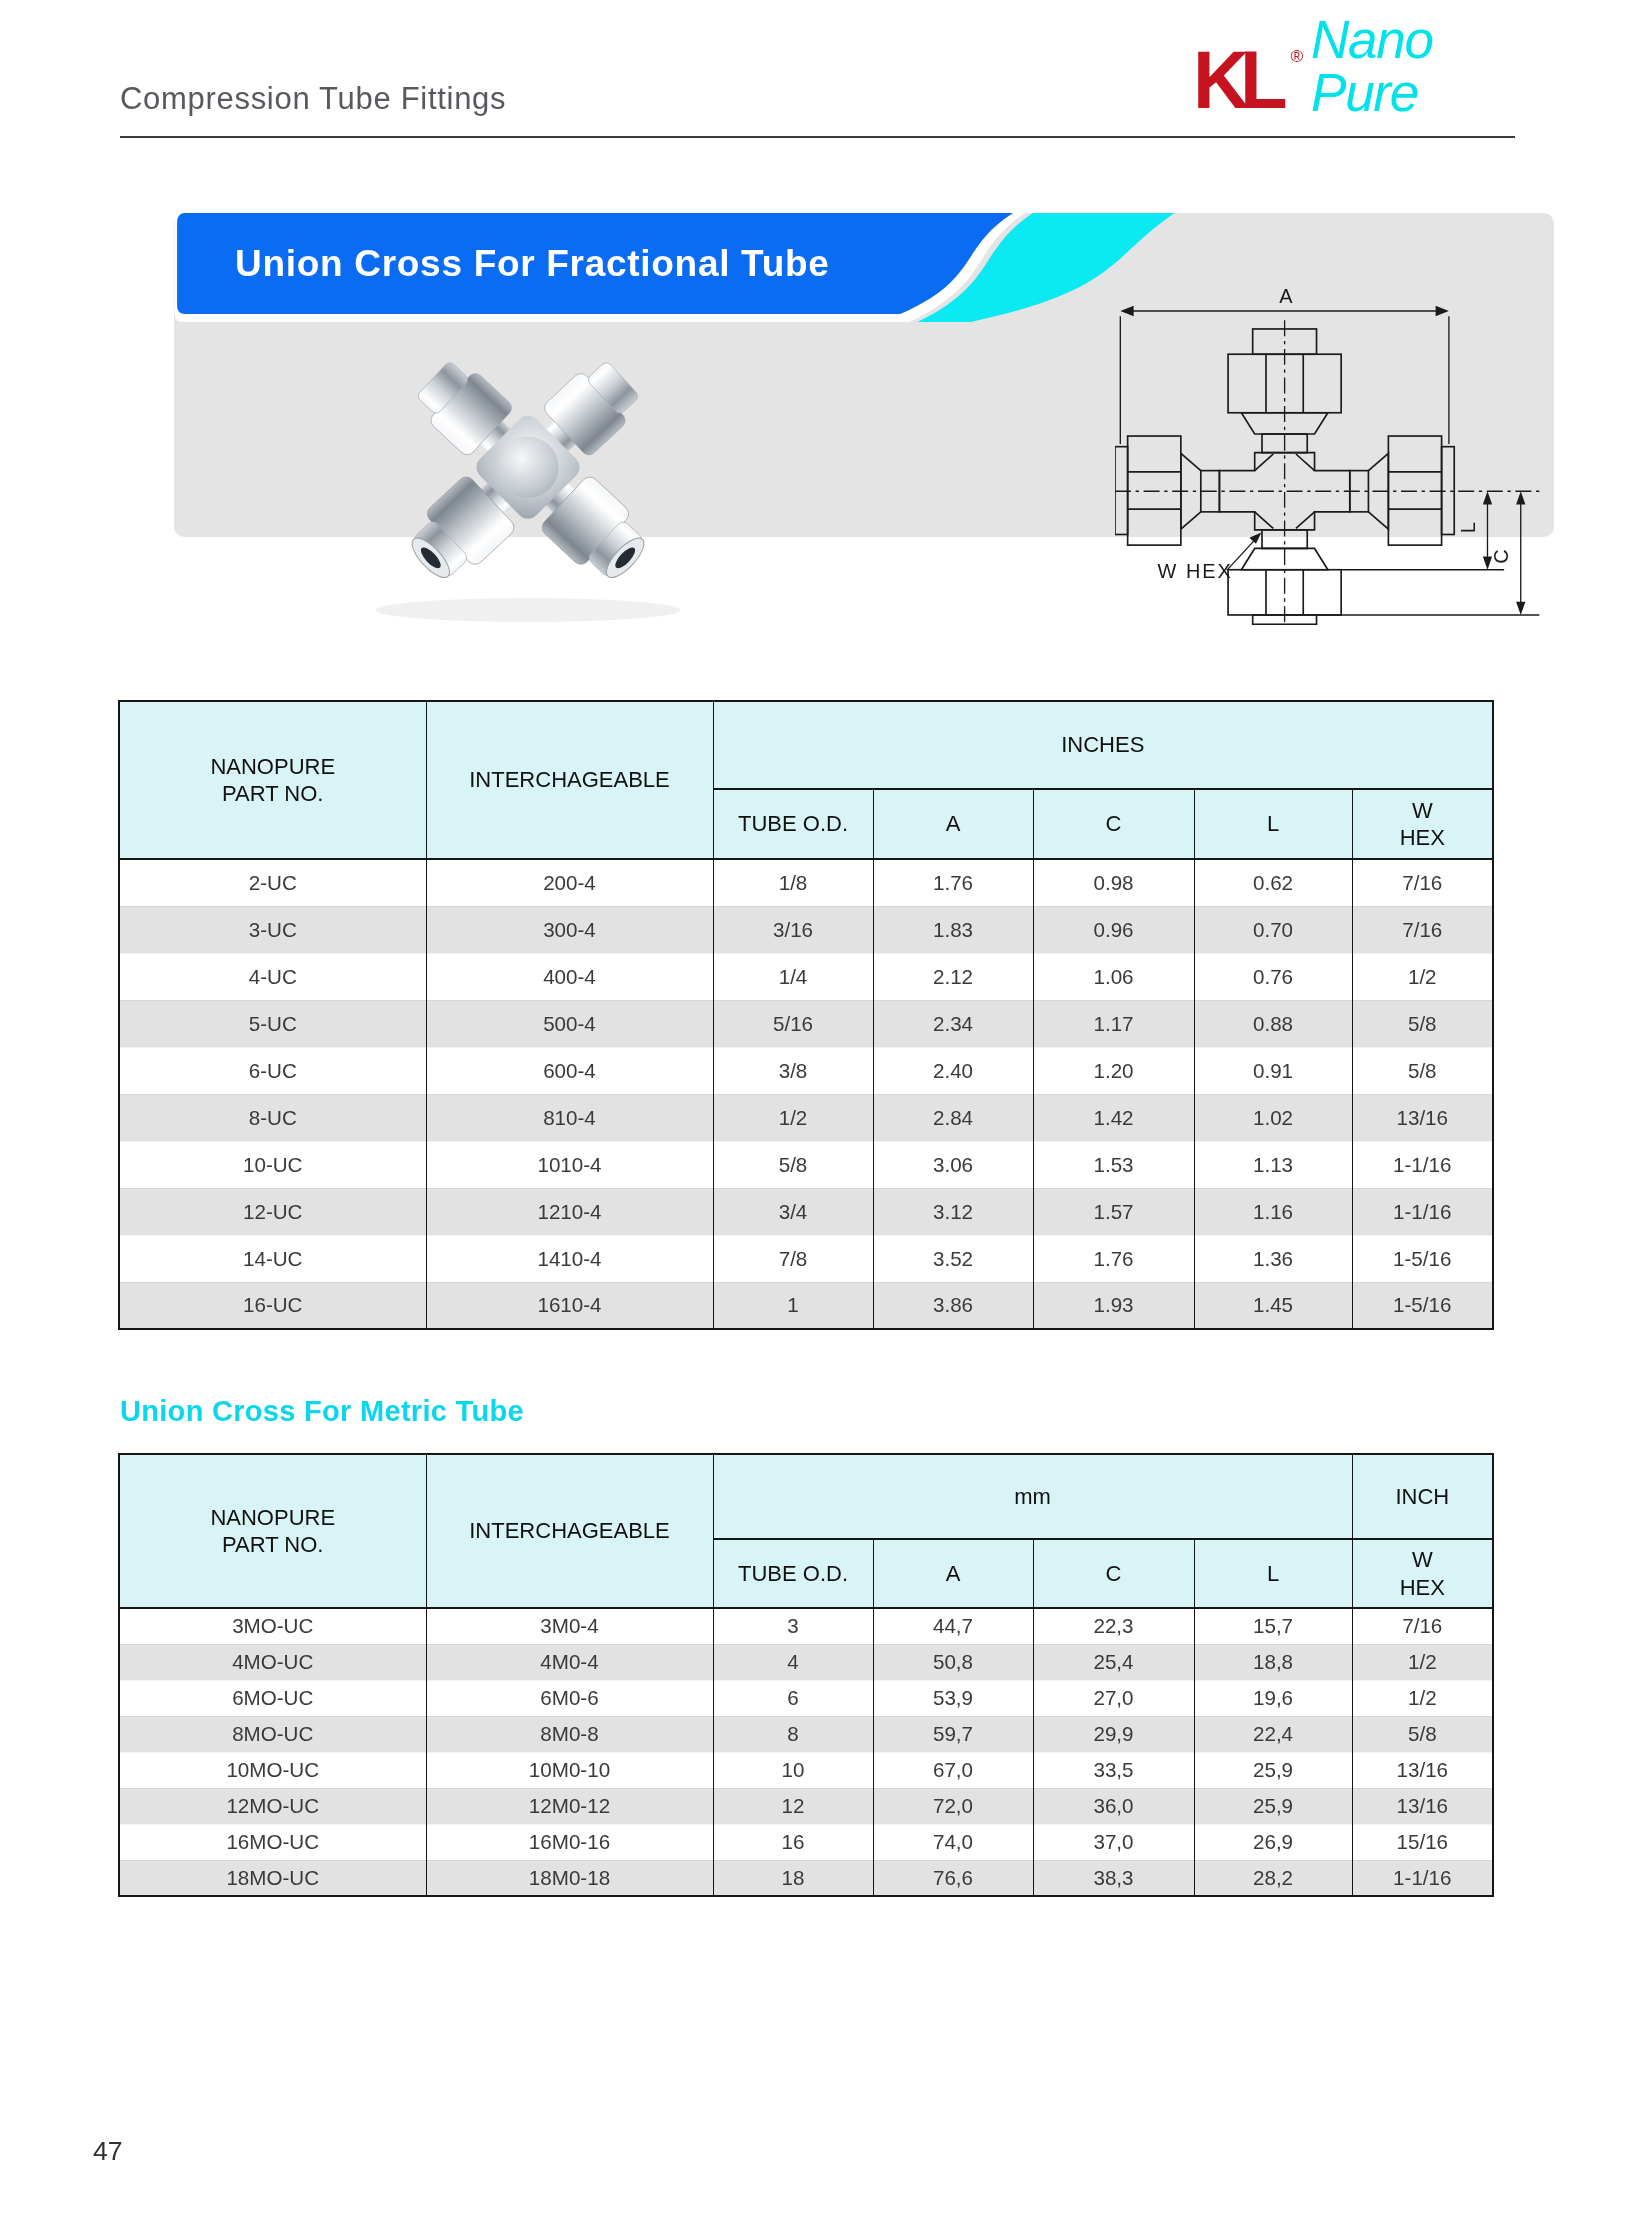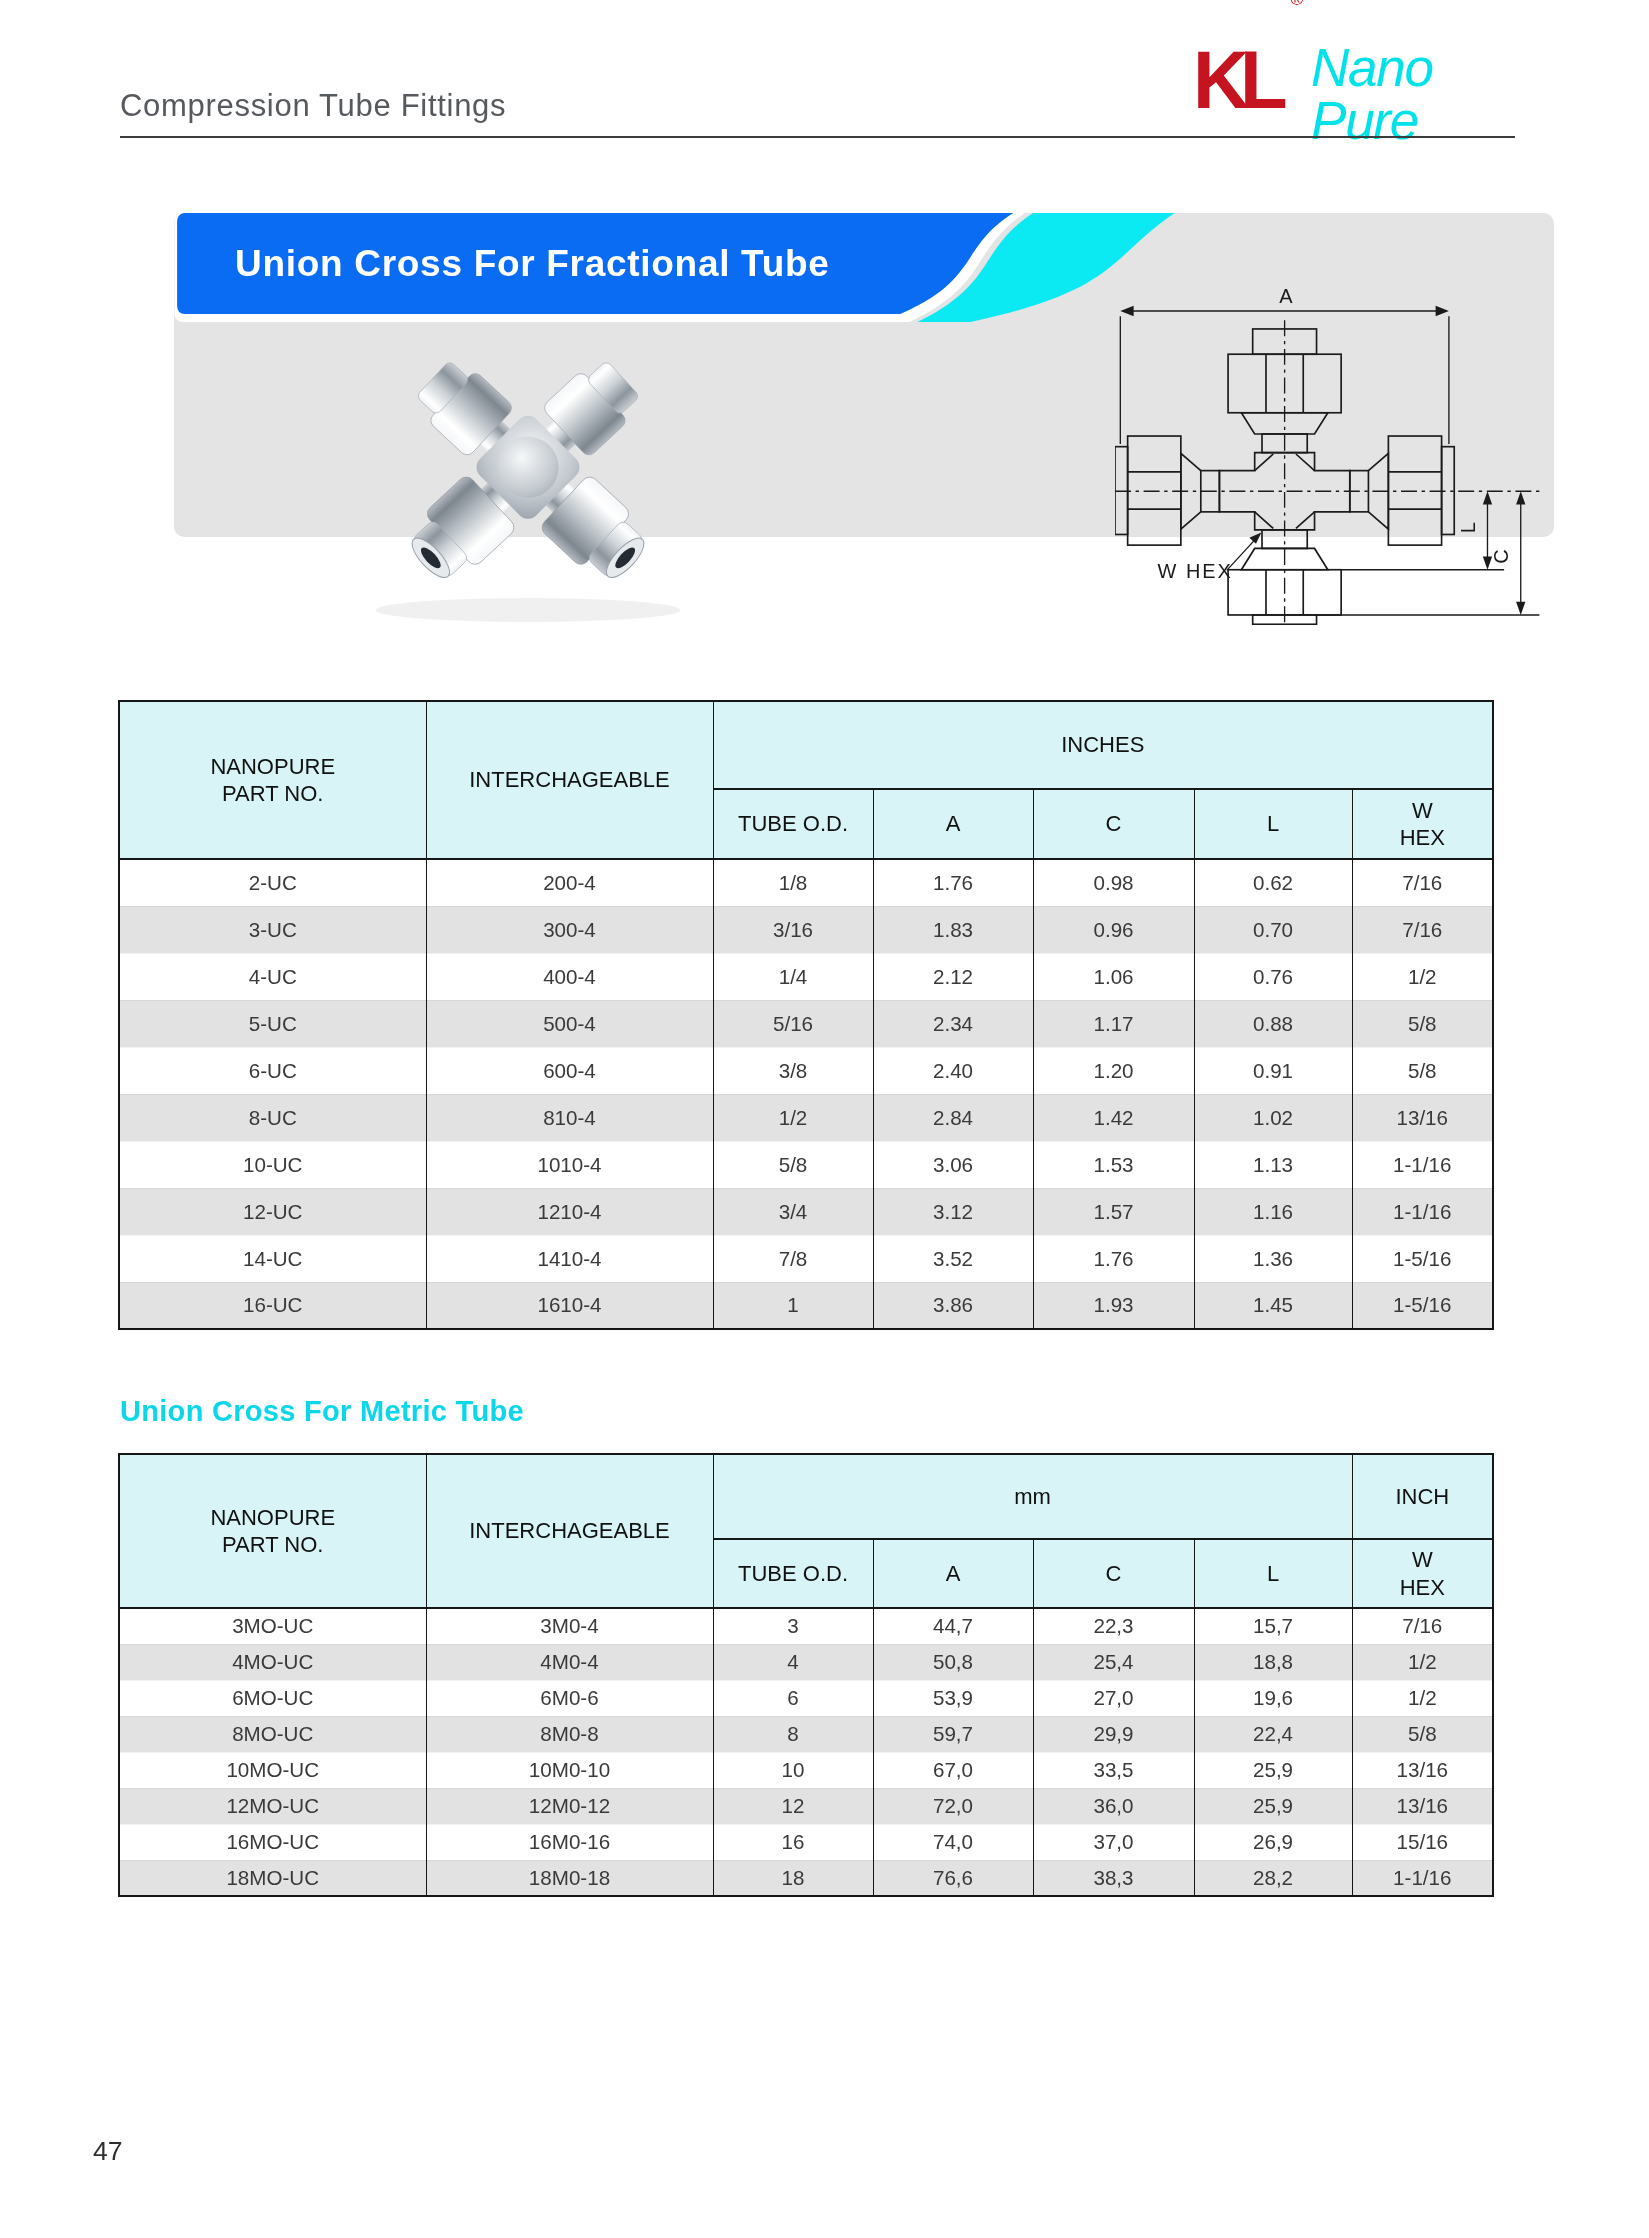--- a/index.html
+++ b/index.html
@@ -1,22 +1,22 @@
 <!DOCTYPE html>
 <html style="font-size:10.6px"><head>
 <meta charset="utf-8">
 <style>
   * { margin:0; padding:0; box-sizing:border-box; }
   html,body { background:#ffffff; }
   body { font-family:"Liberation Sans", sans-serif; }
   .page { position:relative; width:1650px; height:2239px; background:#ffffff; overflow:hidden; }
 
   
-  .doc-title { position:absolute; left:120px; top:81px; font-size:31px; color:#56595d; letter-spacing:0.7px;margin-top:7px; }
-  .logo { position:absolute; left:1193px; top:41px; width:319px; height:93px; display:flex; align-items:flex-start; }
+  .doc-title { position:absolute; left:120px; top:81px; font-size:31px; color:#56595d; letter-spacing:0.7px; }
+  .logo { position:absolute; left:1193px; top:26px; width:319px; height:93px; display:flex; align-items:flex-end; }
   .logo .kl { font-size:78px; font-weight:700; color:#c5131f; letter-spacing:-9.3px; line-height:1; transform:scaleY(1.05); }
   .logo .reg { font-size:17.3px; color:#c5131f; vertical-align:top; position:relative; top:-52px; left:12px; font-weight:400;}
   .logo .np { font-size:53px; font-weight:400; font-style:italic; color:#00e2ea; margin-left:20px; line-height:1; letter-spacing:-1.3px; }
   .head-rule { position:absolute; left:120px; top:136px; width:1395px; height:2px; background:#3c3c3c; }
 
   
   .hero { position:absolute; left:126px; top:213px; width:1380px; height:324px; background:#e4e4e5; border-radius:10.6px;margin-left:48px; }
   .hero .banner-svg { position:absolute; left:0; top:0; }
   .banner-title { position:absolute; left:61px; top:0; height:101px; line-height:101px; font-size:37px; font-weight:700; color:#ffffff; letter-spacing:0.7px; }
   .product-svg { position:absolute; left:148px; top:118px; }

